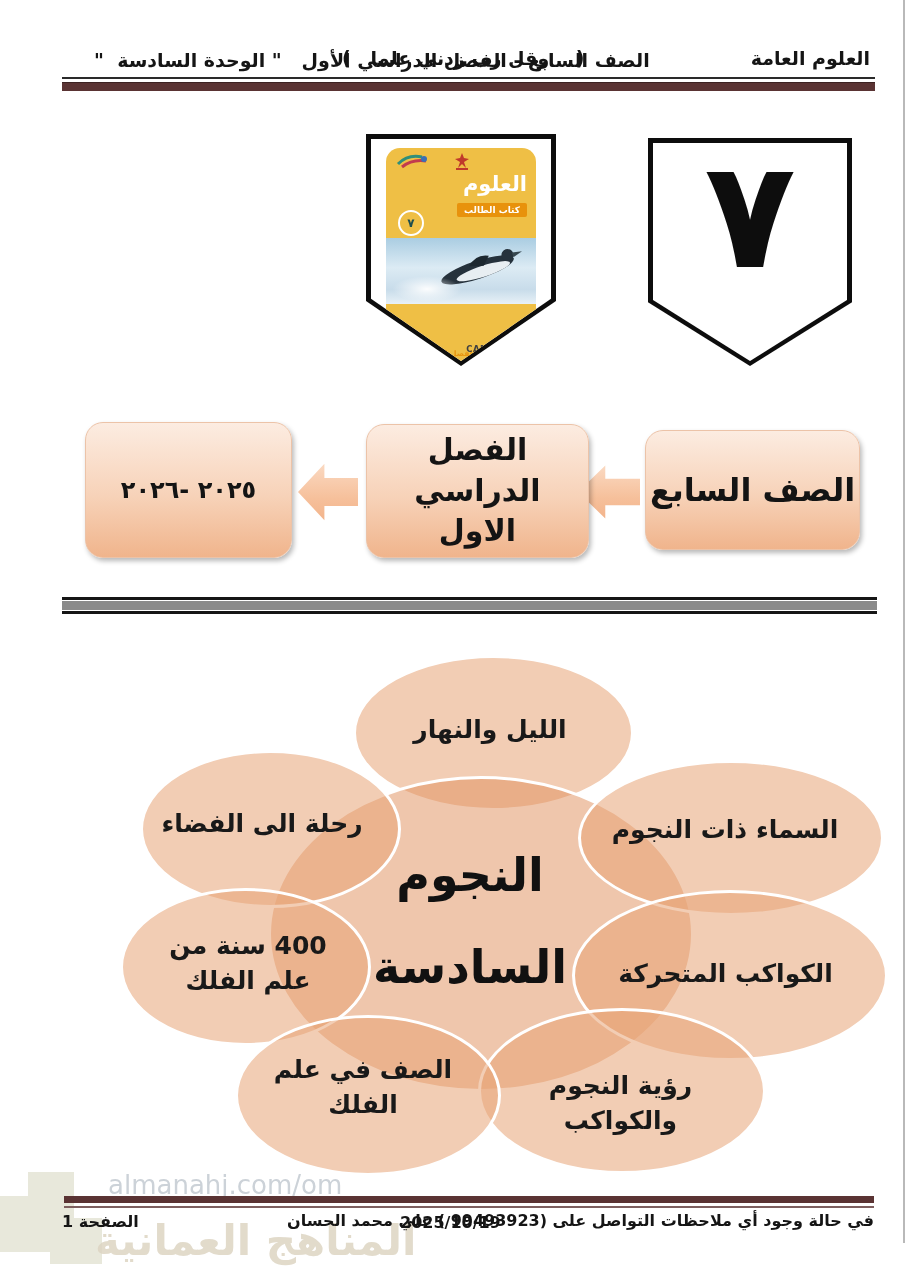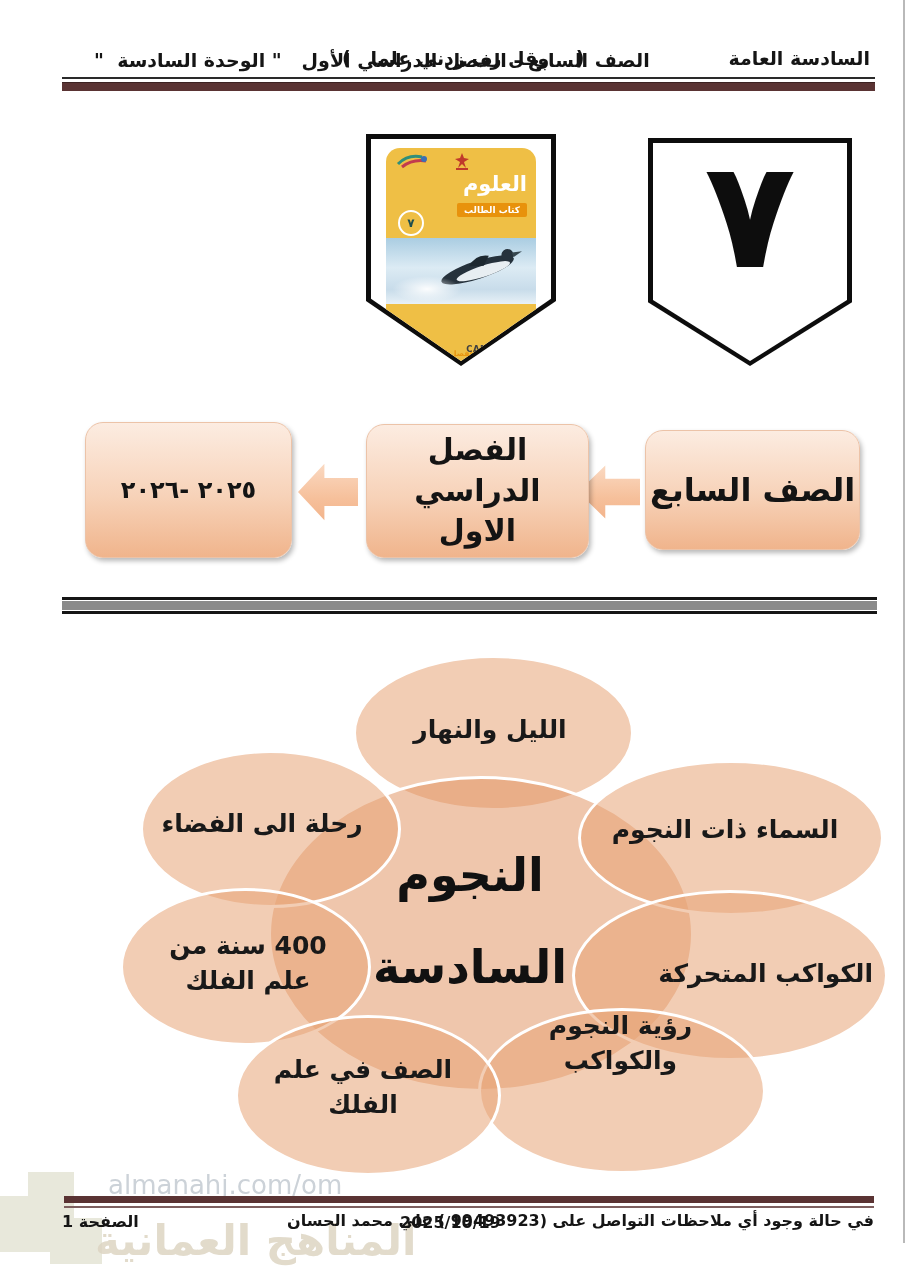--- a/index.html
+++ b/index.html
@@ -65,21 +65,21 @@
   .wm-ar{left:95px;top:1216px;font-size:42px;font-weight:bold;color:#ddd5c3;opacity:.85;
          z-index:1;direction:rtl;}
   .corner{background:#e8e8db;z-index:0;}
   .page-edge{left:903px;top:0;width:2px;height:1243px;background:#b9b9b9;}
 </style>
 </head>
 <body>
 
 <div class="page">
 
-  <div class="abs hdr-text" style="right:49px;top:47px;">السادسة العامة</div>
+  <div class="abs hdr-text" style="right:49px;top:47px;">العلوم العامة</div>
   <div class="abs hdr-text pre" style="left:310px;top:47px;">(    وقل رب زدني علما   )</div>
   <div class="abs hdr-text pre" style="left:62px;top:49px;">الصف السابع - الفصل الدراسي الأول   " الوحدة السادسة  "</div>
   <div class="abs hdr-thinline"></div>
   <div class="abs hdr-bar"></div>
 
 
   <div class="abs pennant" style="left:366px;top:134px;width:190px;height:232px;">
     <div class="pennant-in">
       <div class="cover">
         <div class="cov-logos">
@@ -135,22 +135,22 @@
   <div class="bubble center" style="left:268px;top:776px;width:420px;height:310px;z-index:2;"></div>
   <div class="bubble" style="left:578px;top:760px;width:300px;height:150px;z-index:3;"></div>
   <div class="bubble" style="left:140px;top:750px;width:255px;height:152px;z-index:3;"></div>
   <div class="bubble" style="left:572px;top:890px;width:310px;height:165px;z-index:3;"></div>
   <div class="bubble" style="left:120px;top:888px;width:245px;height:152px;z-index:3;"></div>
   <div class="bubble" style="left:478px;top:1008px;width:282px;height:160px;z-index:3;"></div>
   <div class="bubble" style="left:235px;top:1015px;width:260px;height:155px;z-index:3;"></div>
 
   <div class="blabel" style="left:370px;top:712px;width:240px;">الليل والنهار</div>
   <div class="blabel" style="left:580px;top:812px;width:290px;">السماء ذات النجوم</div>
-  <div class="blabel" style="left:578px;top:956px;width:295px;text-align:right;">الكواكب المتحركة</div>
-  <div class="blabel" style="left:523px;top:1008px;width:195px;">رؤية النجوم والكواكب</div>
+  <div class="blabel" style="left:578px;top:956px;width:295px;">الكواكب المتحركة</div>
+  <div class="blabel" style="left:523px;top:1068px;width:195px;">رؤية النجوم والكواكب</div>
   <div class="blabel" style="left:268px;top:1052px;width:190px;">الصف في علم الفلك</div>
   <div class="blabel" style="left:148px;top:928px;width:200px;">400 سنة من علم الفلك</div>
   <div class="blabel" style="left:152px;top:806px;width:220px;">رحلة الى الفضاء</div>
   <div class="bcenter" style="left:320px;top:848px;width:300px;">النجوم</div>
   <div class="bcenter" style="left:320px;top:940px;width:300px;">السادسة</div>
 
   <div class="abs corner" style="left:28px;top:1172px;width:46px;height:48px;"></div>
   <div class="abs corner" style="left:0;top:1196px;width:58px;height:56px;"></div>
   <div class="abs corner" style="left:50px;top:1218px;width:52px;height:46px;"></div>
   <div class="abs wm-url">almanahj.com/om</div>

